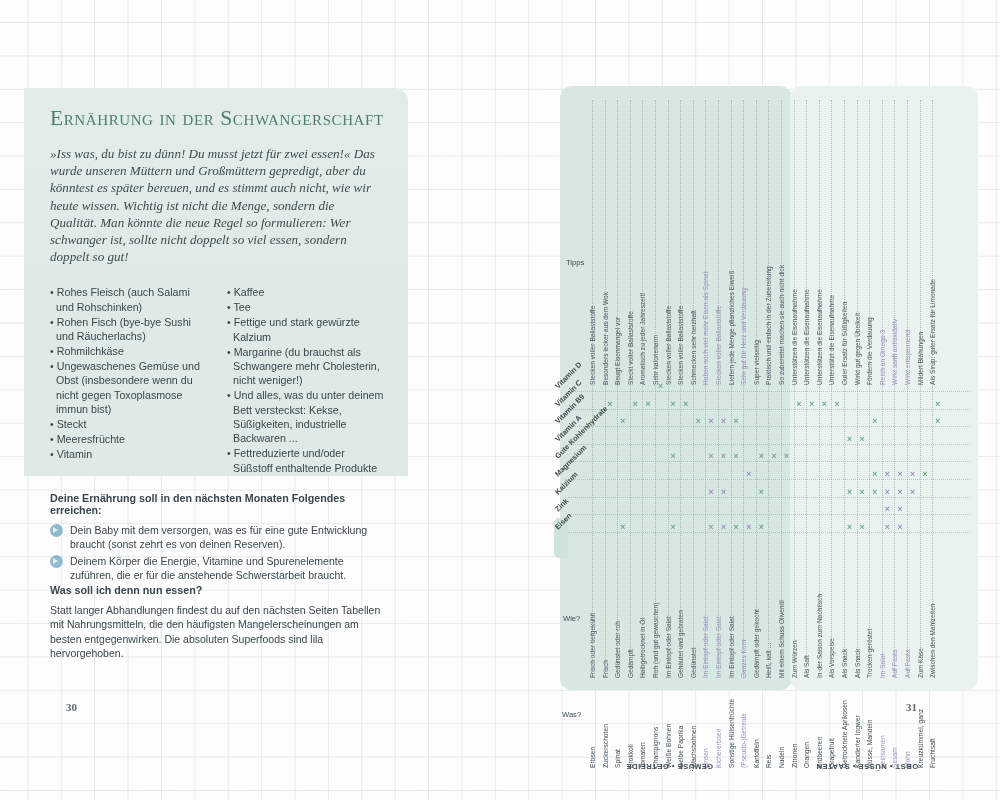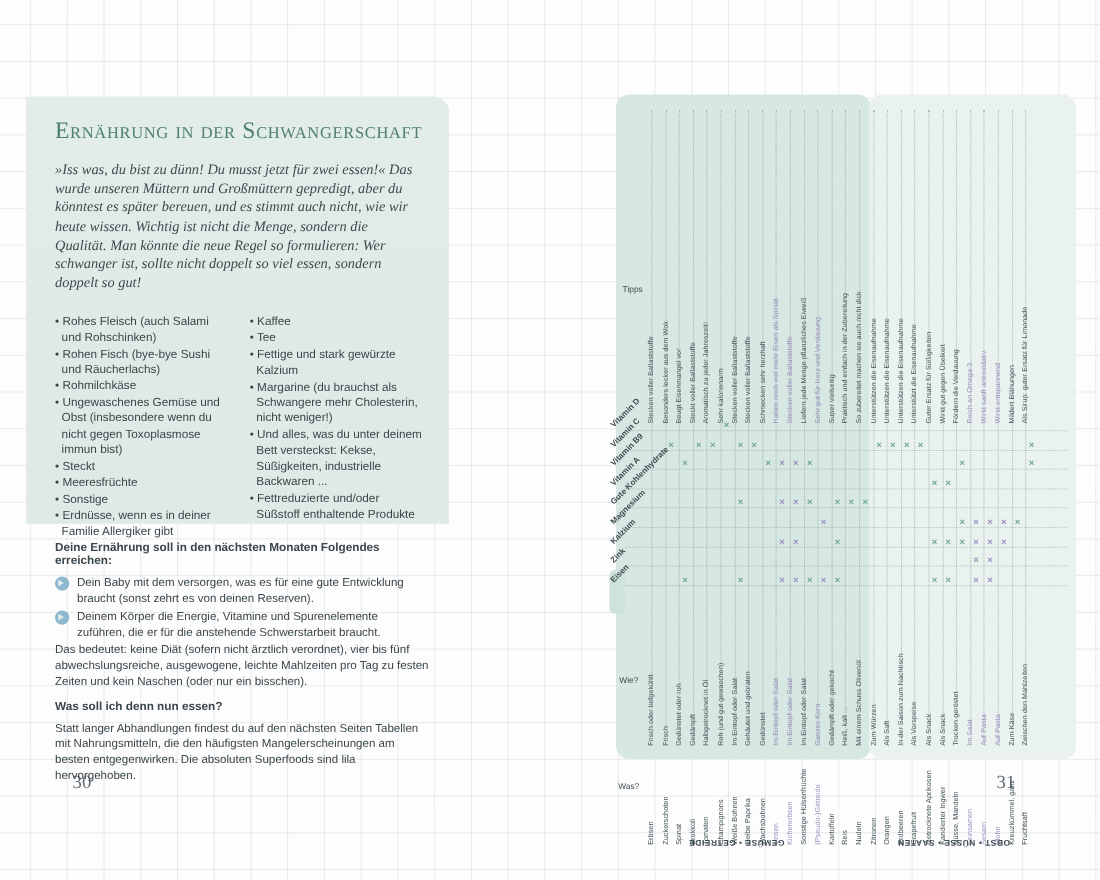--- a/index.html
+++ b/index.html
@@ -79,21 +79,21 @@
   .goal .arrow:before{
     content:"";position:absolute;left:3.2px;top:3.4px;
     width:0;height:0;border-top:3.2px solid transparent;border-bottom:3.2px solid transparent;
     border-left:5px solid #e7f0ee;
   }
   .goal .gtext{font-size:10.5px;line-height:14.3px;color:#3a464c;}
   .sub-h{margin-top:14px;}
 
   .pagenum{
     position:absolute;font-family:"Liberation Serif", serif;
-    font-size:17px;color:#5f6a70;font-weight:normal;
+    font-size:11px;color:#5f6a70;font-weight:bold;
   }
   #pagenum-left{left:66px;top:701px;}
   #pagenum-right{left:906px;top:701px;}
 
   
   #right-page{position:absolute;left:560px;top:86px;width:418px;height:604px;}
   .rp-block{
     position:absolute;top:0;height:100%;
     border-radius:12px;
   }
@@ -168,22 +168,21 @@
 
     <div class="two-col">
       <div class="col">
         <ul>
             <li>Rohes Fleisch (auch Salami und Rohschinken)</li>
             <li>Rohen Fisch (bye-bye Sushi und Räucherlachs)</li>
             <li>Rohmilchkäse</li>
             <li>Ungewaschenes Gemüse und Obst (insbesondere wenn du nicht gegen Toxoplasmose immun bist)</li>
             <li>Steckt</li>
             <li>Meeresfrüchte</li>
-            <li>Sonstige</li>
-            <li>Erdnüsse, wenn es in deiner Familie Allergiker gibt</li>
+            <li>Vitamin</li>
           </ul>
       </div>
       <div class="col">
         <ul>
             <li>Kaffee</li>
             <li>Tee</li>
             <li>Fettige und stark gewürzte Kalzium</li>
             <li>Margarine (du brauchst als Schwangere mehr Cholesterin, nicht weniger!)</li>
             <li>Und alles, was du unter deinem Bett versteckst: Kekse, Süßigkeiten, industrielle Backwaren ...</li>
             <li>Fettreduzierte und/oder Süßstoff enthaltende Produkte</li>
@@ -197,21 +196,20 @@
     <div id="goals-list">
         <div class="goal">
           <span class="arrow"></span>
           <span class="gtext">Dein Baby mit dem versorgen, was es für eine gute Entwicklung braucht (sonst zehrt es von deinen Reserven).</span>
         </div>
         <div class="goal">
           <span class="arrow"></span>
           <span class="gtext">Deinem Körper die Energie, Vitamine und Spurenelemente zuführen, die er für die anstehende Schwerstarbeit braucht.</span>
         </div>
       </div>
-    <p>Das bedeutet: keine Diät (sofern nicht ärztlich verordnet), vier bis fünf abwechslungsreiche, ausgewogene, leichte Mahlzeiten pro Tag zu festen Zeiten und kein Naschen (oder nur ein bisschen).</p>
     <h3 class="sub-h">Was soll ich denn nun essen?</h3>
     <p>Statt langer Abhandlungen findest du auf den nächsten Seiten Tabellen mit Nahrungsmitteln, die den häufigsten Mangelerscheinungen am besten entgegenwirken. Die absoluten Superfoods sind lila hervorgehoben.</p>
   </div>
 </div>
 
 <div class="pagenum" id="pagenum-left">30</div>
 <div class="pagenum" id="pagenum-right">31</div>
 
 <div id="right-page">
   <div class="rp-block" id="block-veg"></div>

